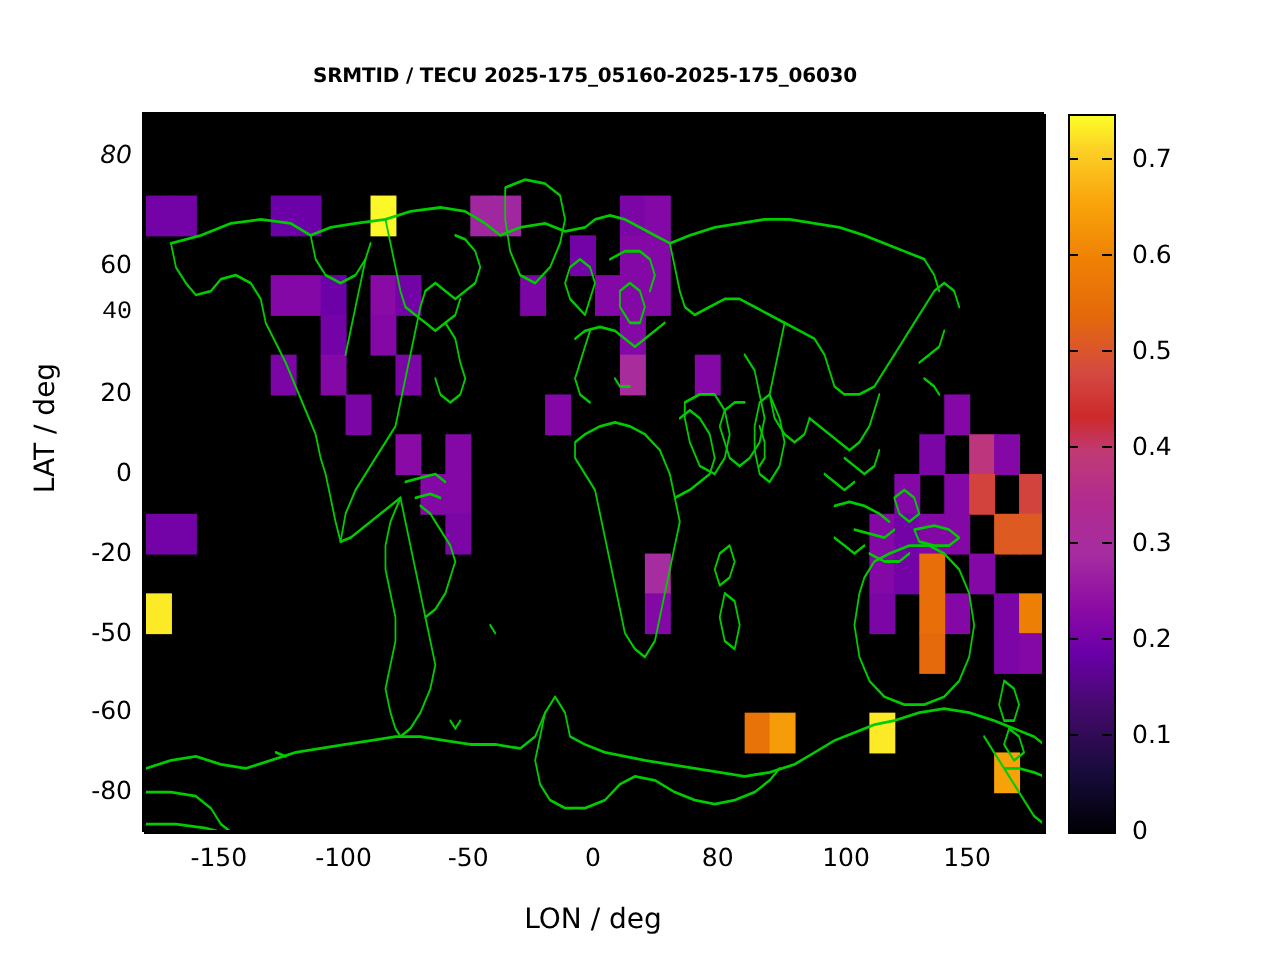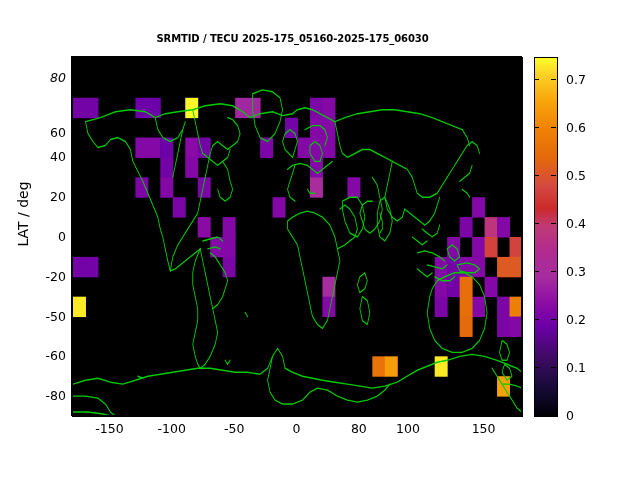--- a/index.html
+++ b/index.html
@@ -307,50 +307,51 @@
         <path d="M138,128 L140,130"></path>
       </g>
     </svg>
   </div>
   <div id="frame-line"></div>
 
   <div id="cbar">
     <div id="cbar-grad" style="background: linear-gradient(to top, rgb(0, 0, 4) 0%, rgb(22, 11, 57) 8%, rgb(66, 10, 104) 17%, rgb(106, 0, 168) 25%, rgb(139, 10, 165) 31%, rgb(166, 45, 159) 39%, rgb(177, 42, 144) 46%, rgb(192, 58, 118) 53%, rgb(204, 42, 42) 58%, rgb(212, 72, 66) 64%, rgb(228, 105, 11) 72%, rgb(239, 129, 4) 80%, rgb(249, 165, 11) 88%, rgb(252, 206, 37) 95%, rgb(252, 253, 41) 100%);"></div>
   </div>
 
+  <div class="xlabel">LON / deg</div>
   <div class="ylabel">LAT / deg</div>
 
 <div class="xtick-label" style="left: 109.417px;">-150</div>
     <div class="tick-mark-x" style="left: 109.417px; top: 410px;"></div>
     <div class="tick-mark-x" style="left: 109.417px; top: 57px;"></div>
     <div class="xtick-label" style="left: 171.778px;">-100</div>
     <div class="tick-mark-x" style="left: 171.778px; top: 410px;"></div>
     <div class="tick-mark-x" style="left: 171.778px; top: 57px;"></div>
     <div class="xtick-label" style="left: 234.139px;">-50</div>
     <div class="tick-mark-x" style="left: 234.139px; top: 410px;"></div>
     <div class="tick-mark-x" style="left: 234.139px; top: 57px;"></div>
     <div class="xtick-label" style="left: 296.5px;">0</div>
     <div class="tick-mark-x" style="left: 296.5px; top: 410px;"></div>
     <div class="tick-mark-x" style="left: 296.5px; top: 57px;"></div>
     <div class="xtick-label" style="left: 358.861px;">80</div>
     <div class="tick-mark-x" style="left: 358.861px; top: 410px;"></div>
     <div class="tick-mark-x" style="left: 358.861px; top: 57px;"></div>
-    <div class="xtick-label" style="left: 408px;">100</div>
+    <div class="xtick-label" style="left: 423px;">100</div>
     <div class="tick-mark-x" style="left: 421.222px; top: 410px;"></div>
     <div class="tick-mark-x" style="left: 421.222px; top: 57px;"></div>
     <div class="xtick-label" style="left: 483.583px; text-align: center;">150</div>
     <div class="tick-mark-x" style="left: 483.583px; top: 410px;"></div>
     <div class="tick-mark-x" style="left: 483.583px; top: 57px;"></div>
     <div class="ytick-label" style="top: 76.8889px; font-style: italic;">80</div>
     <div class="tick-mark-y" style="left: 72px; top: 76.8889px;"></div>
     <div class="tick-mark-y" style="left: 516px; top: 76.8889px;"></div>
     <div class="ytick-label" style="top: 112px; margin-top: 20px;">60</div>
     <div class="tick-mark-y" style="left: 72px; top: 116.667px;"></div>
     <div class="tick-mark-y" style="left: 516px; top: 116.667px;"></div>
-    <div class="ytick-label" style="top: 156.444px;">40</div>
+    <div class="ytick-label" style="top: 156.444px; font-family: Liberation Mono, monospace;">40</div>
     <div class="tick-mark-y" style="left: 72px; top: 156.444px;"></div>
     <div class="tick-mark-y" style="left: 516px; top: 156.444px;"></div>
     <div class="ytick-label" style="top: 196.222px;">20</div>
     <div class="tick-mark-y" style="left: 72px; top: 196.222px;"></div>
     <div class="tick-mark-y" style="left: 516px; top: 196.222px;"></div>
     <div class="ytick-label" style="top: 236px;">0</div>
     <div class="tick-mark-y" style="left: 72px; top: 236px;"></div>
     <div class="tick-mark-y" style="left: 516px; top: 236px;"></div>
     <div class="ytick-label" style="top: 275.778px;">-20</div>
     <div class="tick-mark-y" style="left: 72px; top: 275.778px;"></div>

